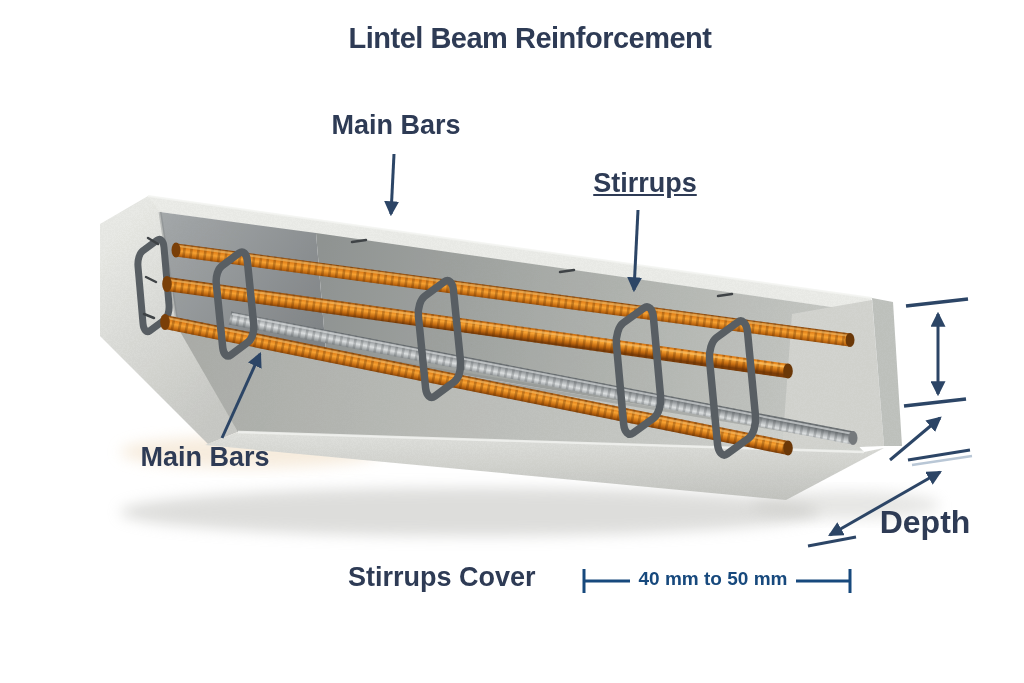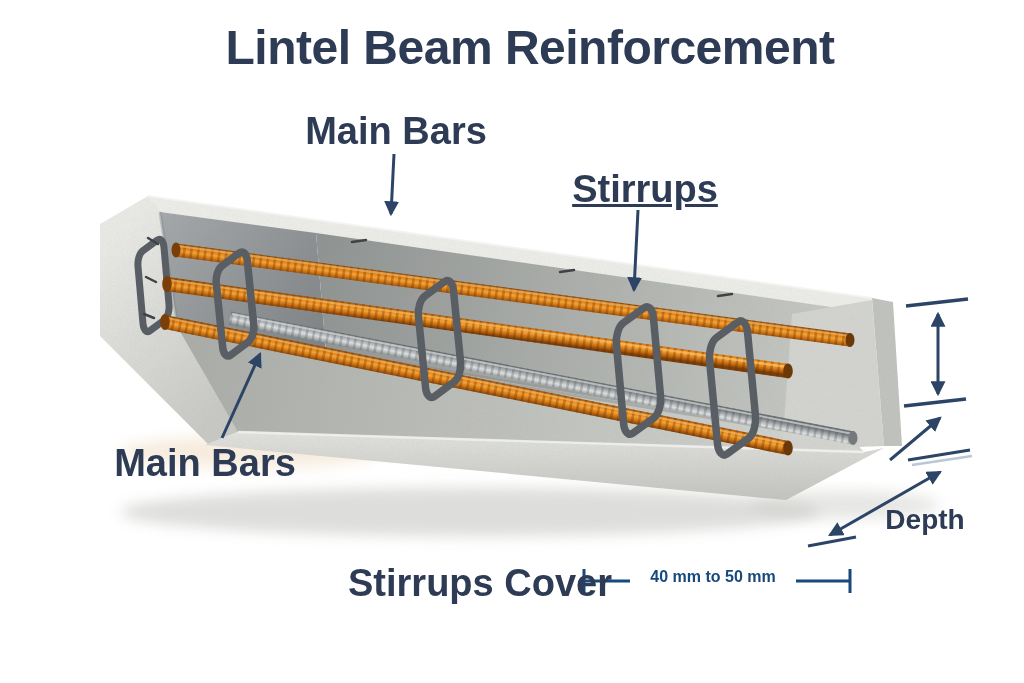--- a/index.html
+++ b/index.html
@@ -1,23 +1,23 @@
 <!DOCTYPE html>
 <html><head>
 <meta charset="utf-8">
 <style>
   html,body{margin:0;padding:0;background:#fff;}
   .stage{position:relative;width:1024px;height:683px;background:#ffffff;overflow:hidden;
          font-family:"Liberation Sans", sans-serif;}
   svg.diagram{position:absolute;left:0;top:0;}
   .lbl{position:absolute;font-weight:700;color:#2e3b55;white-space:nowrap;line-height:1;}
-  .title{font-size:48px;letter-spacing:-0.5px;text-align:center;}
-  .big{font-size:38px;}
-  .depth{font-size:28px;}
-  .range{font-size:16px;color:#17497d;}
+  .title{font-size:29px;letter-spacing:-0.5px;text-align:center;}
+  .big{font-size:27px;}
+  .depth{font-size:32px;}
+  .range{font-size:19px;color:#17497d;}
   .center{transform:translateX(-50%);}
 </style>
 </head>
 <body>
 
 <div class="stage">
 
   <svg class="diagram" width="1024" height="683" viewBox="0 0 1024 683">
     <defs>
       <marker id="ah" viewBox="0 0 10 10" refX="8.5" refY="5" markerWidth="5" markerHeight="5" orient="auto-start-reverse">

